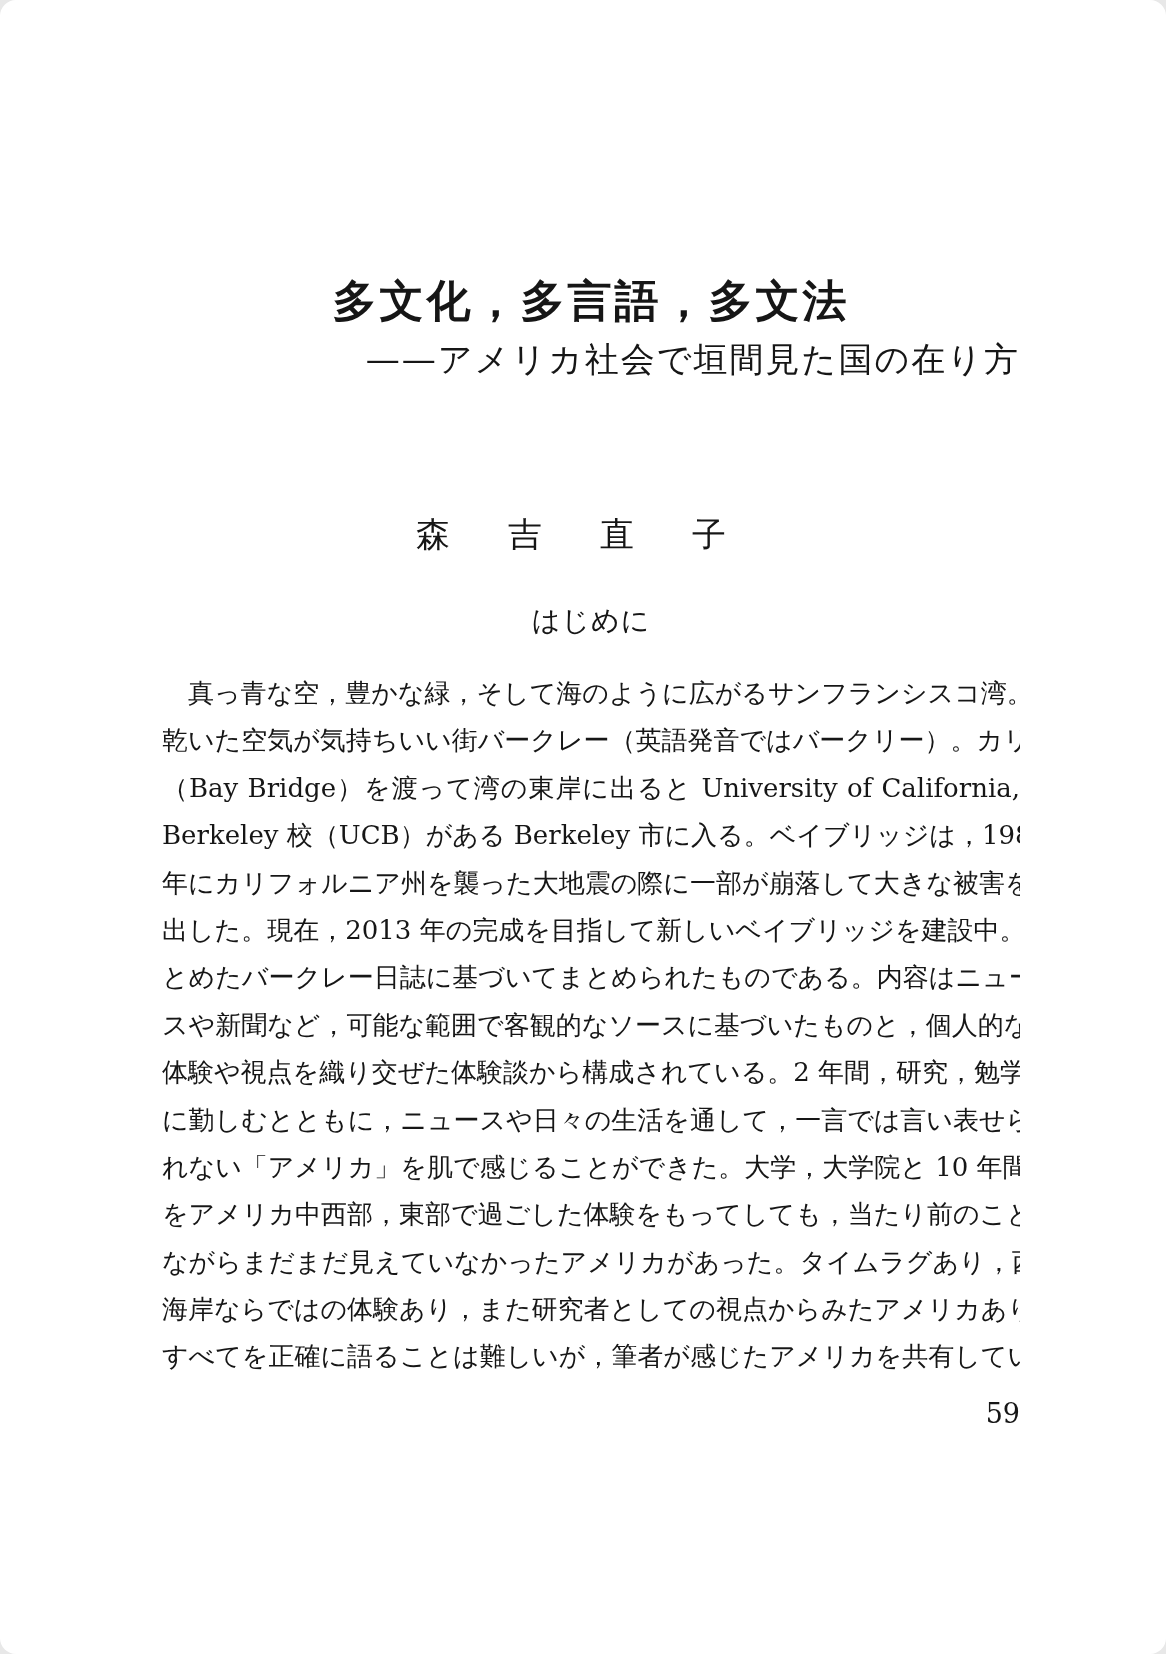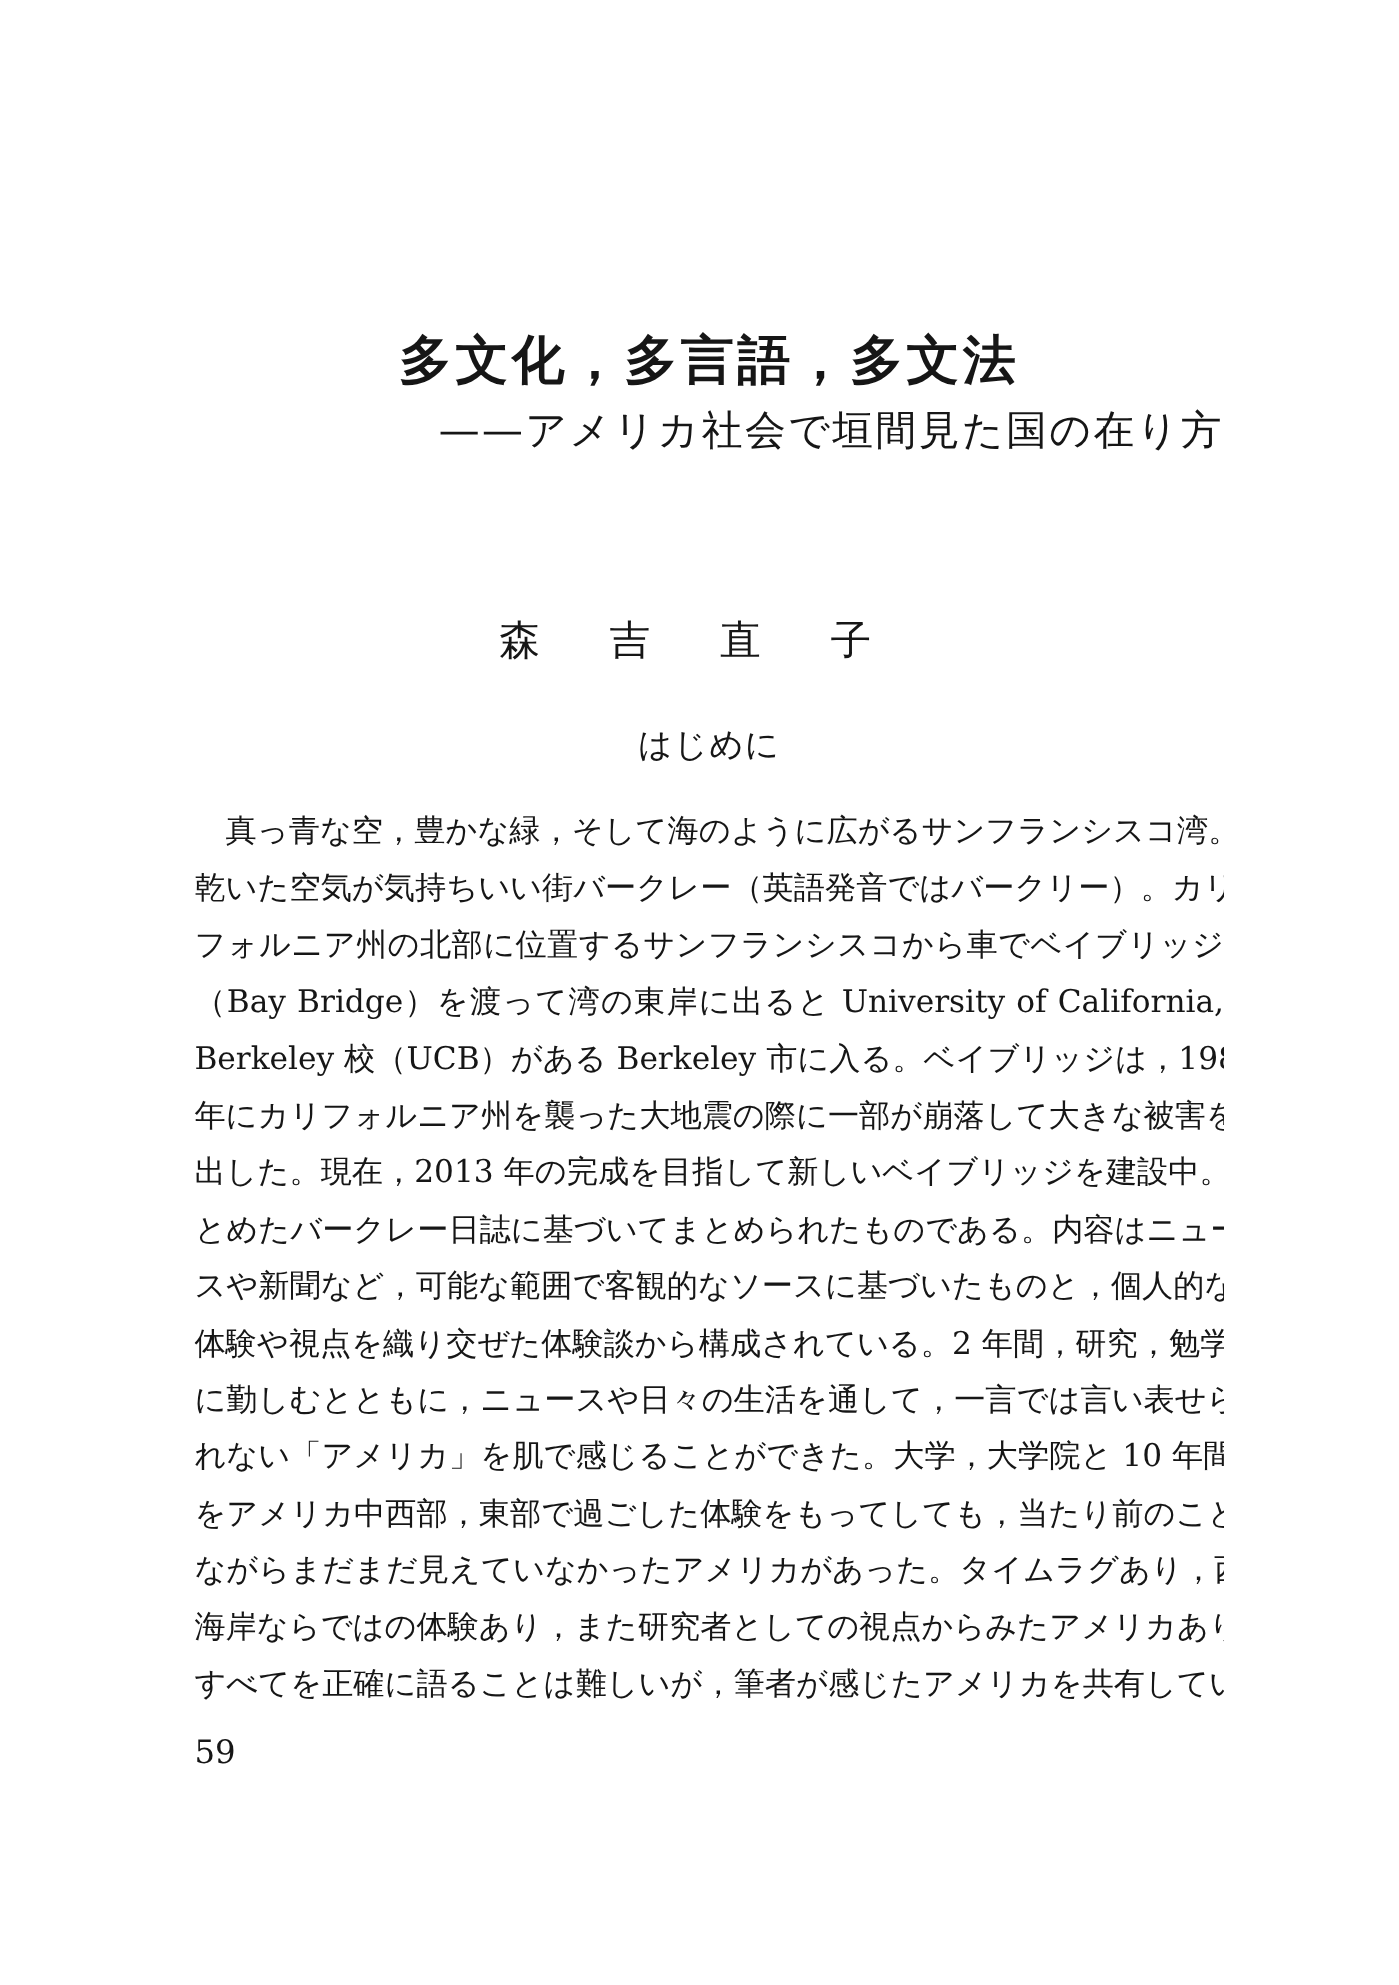--- a/index.html
+++ b/index.html
@@ -10,20 +10,21 @@
   .page {
     position: relative;
     width: 1166px;
     height: 1654px;
     margin: 0 auto;
     background: #ffffff;
     color: #161616;
     font-family: "DejaVu Serif", "Liberation Serif", serif;
     overflow: hidden;
     box-sizing: border-box;
+    border-radius: 16px;
   }
   .content {
     margin-left: 162px;
     width: 858px;
   }
   .article-title {
     margin: 0;
     padding-top: 277px;
     font-size: 44px;
     line-height: 48px;
@@ -68,41 +69,40 @@
     text-align: justify;
     text-align-last: justify;
     text-justify: inter-ideograph;
     white-space: nowrap;
     overflow: hidden;
   }
   .page-number {
     margin-top: 18px;
     font-size: 27px;
     line-height: 30px;
-    text-align: left;
+    text-align: right;
   }
 </style>
 </head>
 <body>
 
 <div class="page">
   <div class="content">
 
     <h1 class="article-title">多文化，多言語，多文法</h1>
 
     <div class="article-subtitle">——アメリカ社会で垣間見た国の在り方</div>
 
     <div class="author-line">森　吉　直　子</div>
 
     <h2 class="section-heading">はじめに</h2>
 
     <div class="body-text">
       <div class="line">　真っ青な空，豊かな緑，そして海のように広がるサンフランシスコ湾。</div>
       <div class="line">乾いた空気が気持ちいい街バークレー（英語発音ではバークリー）。カリ</div>
-      <div class="line">フォルニア州の北部に位置するサンフランシスコから車でベイブリッジ</div>
       <div class="line">（Bay Bridge）を渡って湾の東岸に出ると University of California,</div>
       <div class="line">Berkeley 校（UCB）がある Berkeley 市に入る。ベイブリッジは，1989</div>
       <div class="line">年にカリフォルニア州を襲った大地震の際に一部が崩落して大きな被害を</div>
       <div class="line">出した。現在，2013 年の完成を目指して新しいベイブリッジを建設中。</div>
       <div class="line">とめたバークレー日誌に基づいてまとめられたものである。内容はニュー</div>
       <div class="line">スや新聞など，可能な範囲で客観的なソースに基づいたものと，個人的な</div>
       <div class="line">体験や視点を織り交ぜた体験談から構成されている。2 年間，研究，勉学</div>
       <div class="line">に勤しむとともに，ニュースや日々の生活を通して，一言では言い表せら</div>
       <div class="line">れない「アメリカ」を肌で感じることができた。大学，大学院と 10 年間</div>
       <div class="line">をアメリカ中西部，東部で過ごした体験をもってしても，当たり前のこと</div>

